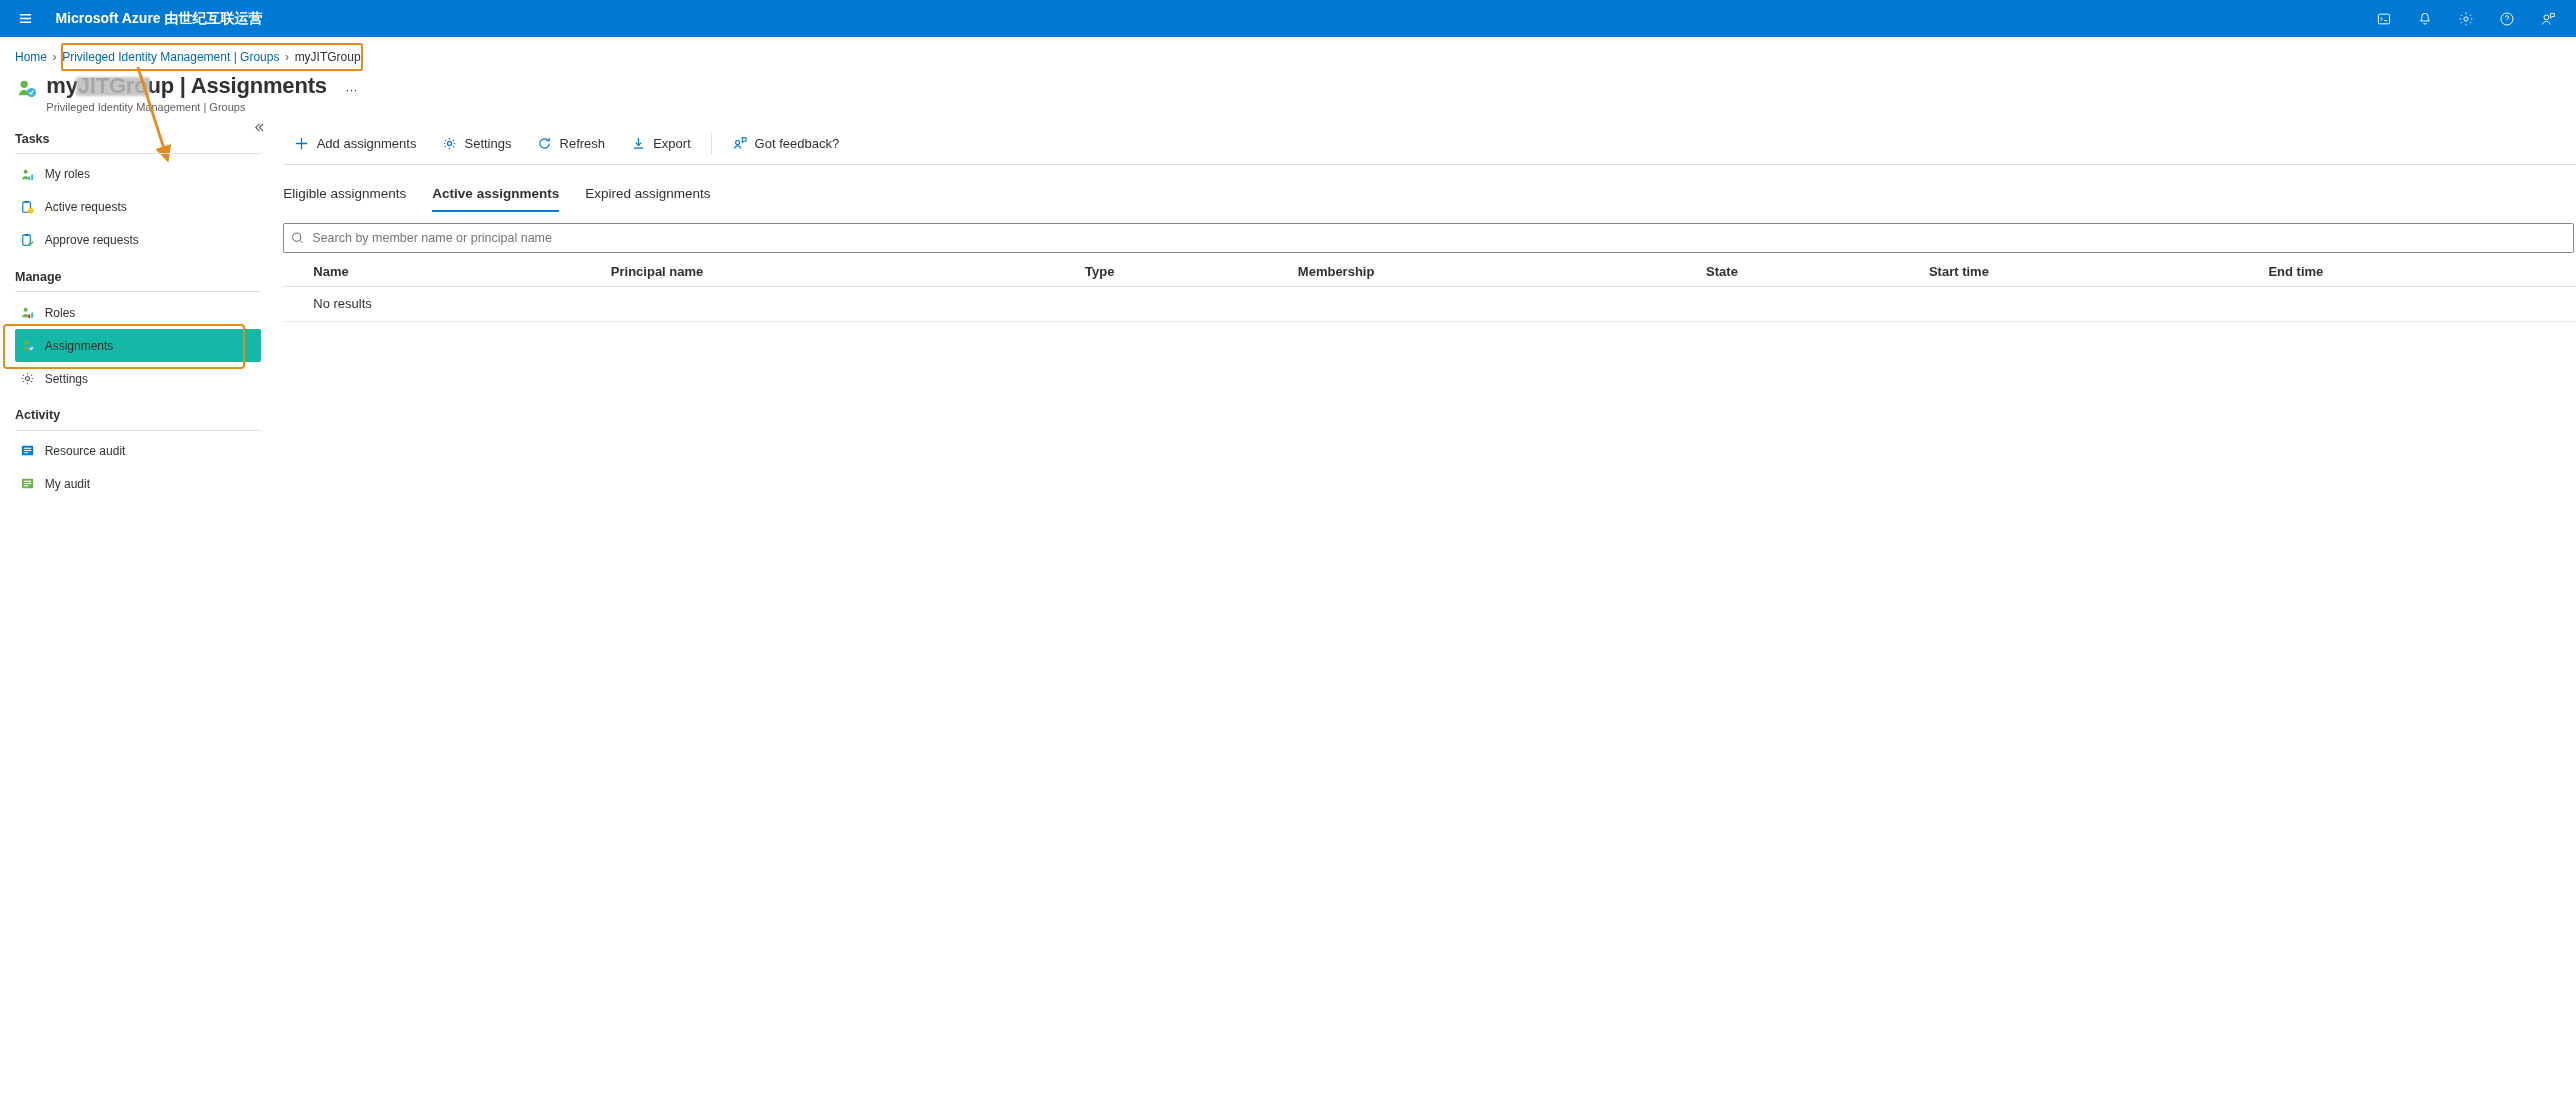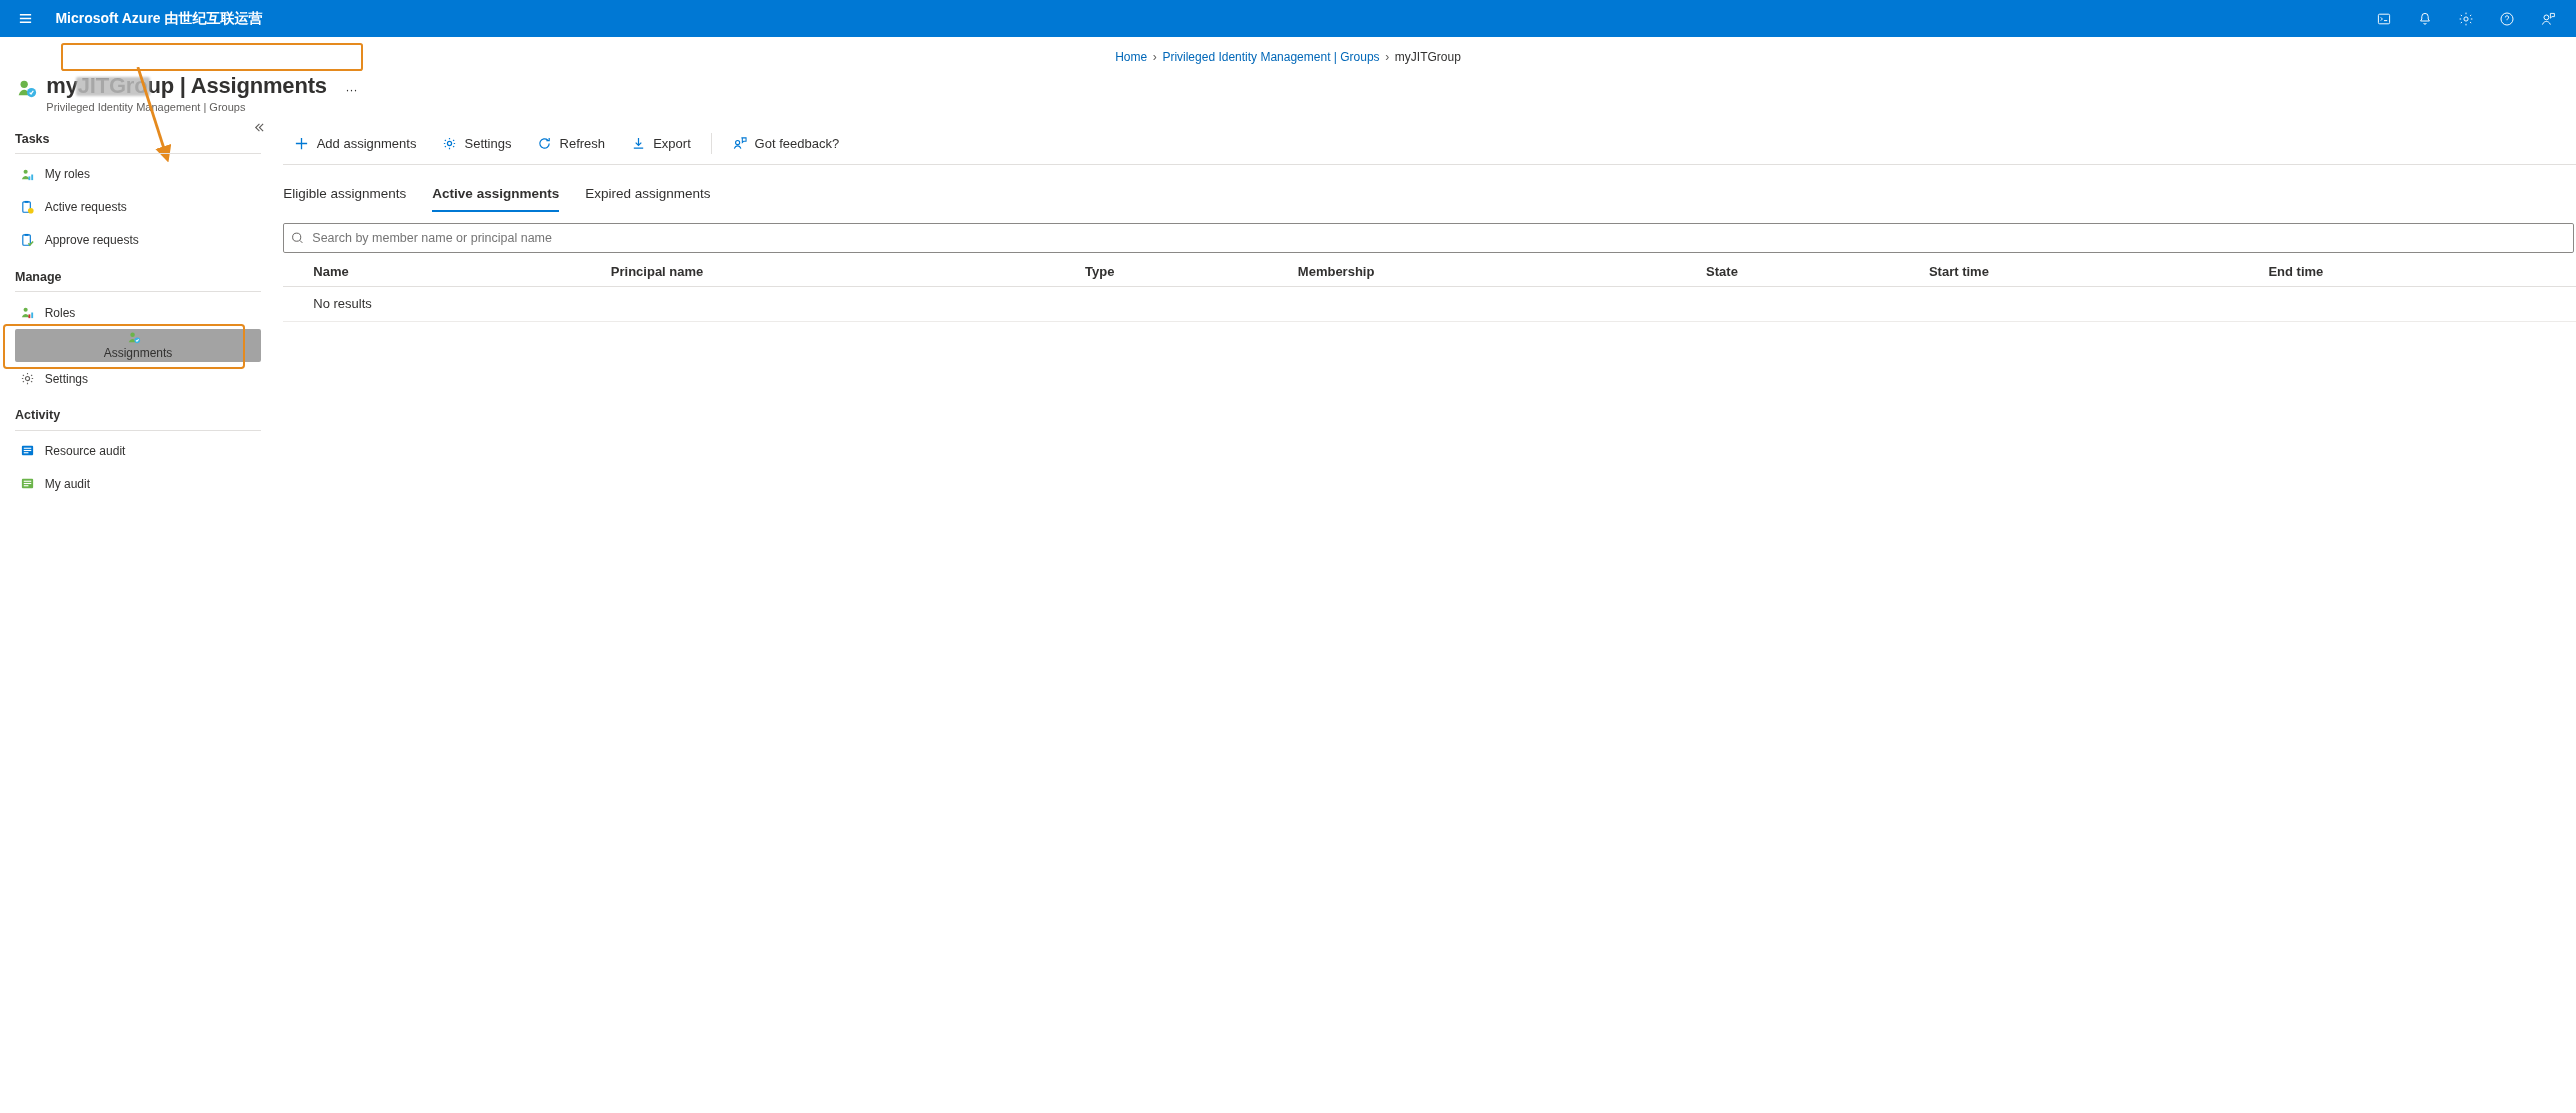--- a/index.html
+++ b/index.html
@@ -153,21 +153,21 @@
   }
   .sidebar-item {
     display:flex;
     align-items:center;
     height: 33px;
     padding: 0 3.7px 0 3.7px;
     cursor:pointer;
     font-size: 12px;
     border-radius:1.9px;
   }
-  .sidebar-item.selected { background:#a3a3a3;flex-direction:column; }
+  .sidebar-item.selected { background:#14b8a6; }
   .sidebar-item .ico {
     width:16.7px; height:16.7px;
     margin-right: 9.3px;
     display:flex; align-items:center; justify-content:center;
   }
   .highlight-orange {
     border: 2.8px solid #e58a1e;
     border-radius:3.7px;
     position:absolute;
     pointer-events:none;
@@ -295,21 +295,21 @@
   </div>
   <div class="top-icon">
     <svg width="16" height="16" viewBox="0 0 20 20" fill="none">
         <circle cx="8" cy="8" r="3" stroke="#fff" stroke-width="1.2"></circle>
         <path d="M3 17c1-3 3.5-4 5-4s4 1 5 4" stroke="#fff" stroke-width="1.2"></path>
         <path d="M13 3h5v4h-3l-2 2V3z" stroke="#fff" stroke-width="1.1" fill="none"></path>
       </svg>
   </div>
 </div>
 
-<div class="breadcrumb" style="position:relative;justify-content:center;">
+<div class="breadcrumb" style="position:relative;">
   <a>Home</a>
   <span class="chev">›</span>
   <a>Privileged Identity Management | Groups</a>
   <span class="chev">›</span>
   <span class="current">myJITGroup</span>
 
   <div class="highlight-box" style="left:61px; top:5.6px; width:302px; height:28px;"></div>
 </div>
 
 <div class="page-header">

